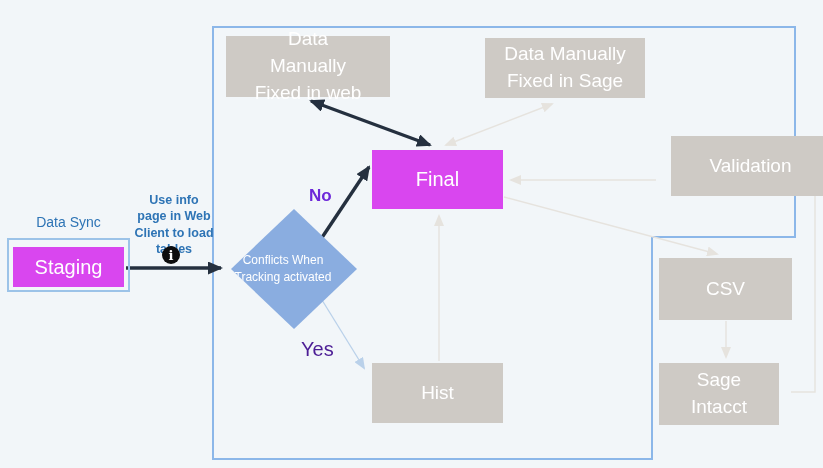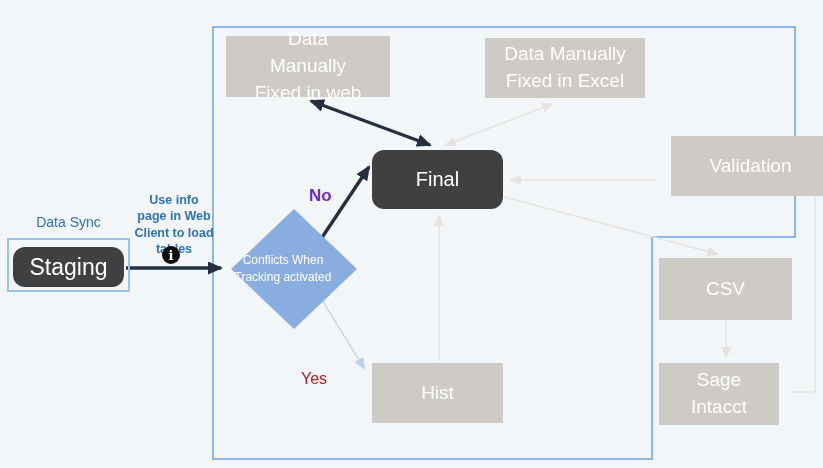--- a/index.html
+++ b/index.html
@@ -15,36 +15,36 @@
   }
   .layer{position:absolute;left:0;top:0;pointer-events:none;}
   .node{
     position:absolute;
     display:flex;align-items:center;justify-content:center;
     text-align:center;
     color:#ffffff;
     box-sizing:border-box;
   }
   .node.gray{background:#cecac5;font-size:19px;line-height:1.42;}
-  .node.blue{background:#404040;border-radius:12px;}
+  .node.blue{background:#d946ef;}
   .container-label{
     position:absolute;
     font-size:14px;
     color:#2e74b5;
     text-align:center;
   }
   .data-sync-box{
     position:absolute;
     left:7px;top:238px;width:123px;height:54px;
     border:2px solid #9cc3e8;
     box-sizing:border-box;
   }
   .staging{
     left:13px;top:247px;width:111px;height:40px;
-    font-size:23px;
+    font-size:20px;
   }
   .final{left:372px;top:150px;width:131px;height:59px;font-size:20px;}
   .web-fix{left:226px;top:36px;width:164px;height:61px;padding:7px 22px;font-size:18px;}
   .excel-fix{left:485px;top:38px;width:160px;height:60px;padding:0 17px;font-size:18px;}
   .validation{left:659px;top:136px;width:159px;height:60px;font-size:20px;margin-left:12px;}
   .csv{left:659px;top:258px;width:133px;height:62px;font-size:20px;}
   .sage{left:659px;top:363px;width:120px;height:62px;padding:0 25px;font-size:20px;line-height:1.5;}
   .hist{left:372px;top:363px;width:131px;height:60px;font-size:20px;}
   .diamond{
     position:absolute;
@@ -60,21 +60,21 @@
     font-size:12px;
     line-height:1.45;
   }
   .edge-label{position:absolute;}
   .no-label{
     left:309px;top:186px;width:40px;
     color:#6d28d9;font-size:17px;font-weight:bold;
   }
   .yes-label{
     left:301px;top:338px;width:40px;
-    color:#b91c1c;font-size:16px;margin-top:32px;
+    color:#4c1d95;font-size:20px;
   }
   .override-label{
     left:453px;top:255px;width:80px;
     color:#e7e4df;font-size:15px;line-height:1.45;
     text-align:left;
   }
   .info-note{
     left:134px;top:192px;width:80px;
     color:#2e74b5;font-size:12.5px;line-height:1.3;
     text-align:center;font-weight:bold;
@@ -123,21 +123,21 @@
     <line x1="126" y1="268" x2="221" y2="268" stroke="#25303f" stroke-width="3.4" marker-end="url(#mDark)"></line>
     <line x1="321" y1="239" x2="369" y2="167" stroke="#25303f" stroke-width="3.4" marker-end="url(#mDark)"></line>
     <line x1="311" y1="101" x2="430" y2="145" stroke="#25303f" stroke-width="3.4" marker-start="url(#mDark)" marker-end="url(#mDark)"></line>
   </svg>
 
   <div class="data-sync-box"></div>
   <div class="container-label ds-label">Data Sync</div>
 
   <div class="node blue staging">Staging</div>
   <div class="node gray web-fix">Data Manually Fixed in web</div>
-  <div class="node gray excel-fix">Data Manually Fixed in Excel</div>
+  <div class="node gray excel-fix">Data Manually Fixed in Sage</div>
   <div class="node blue final">Final</div>
   <div class="node gray validation">Validation</div>
   <div class="node gray csv">CSV</div>
   <div class="node gray sage">Sage Intacct</div>
   <div class="node gray hist">Hist</div>
 
   <div class="diamond">
     <div class="diamond-text">Conflicts When Tracking activated</div>
   </div>
 

